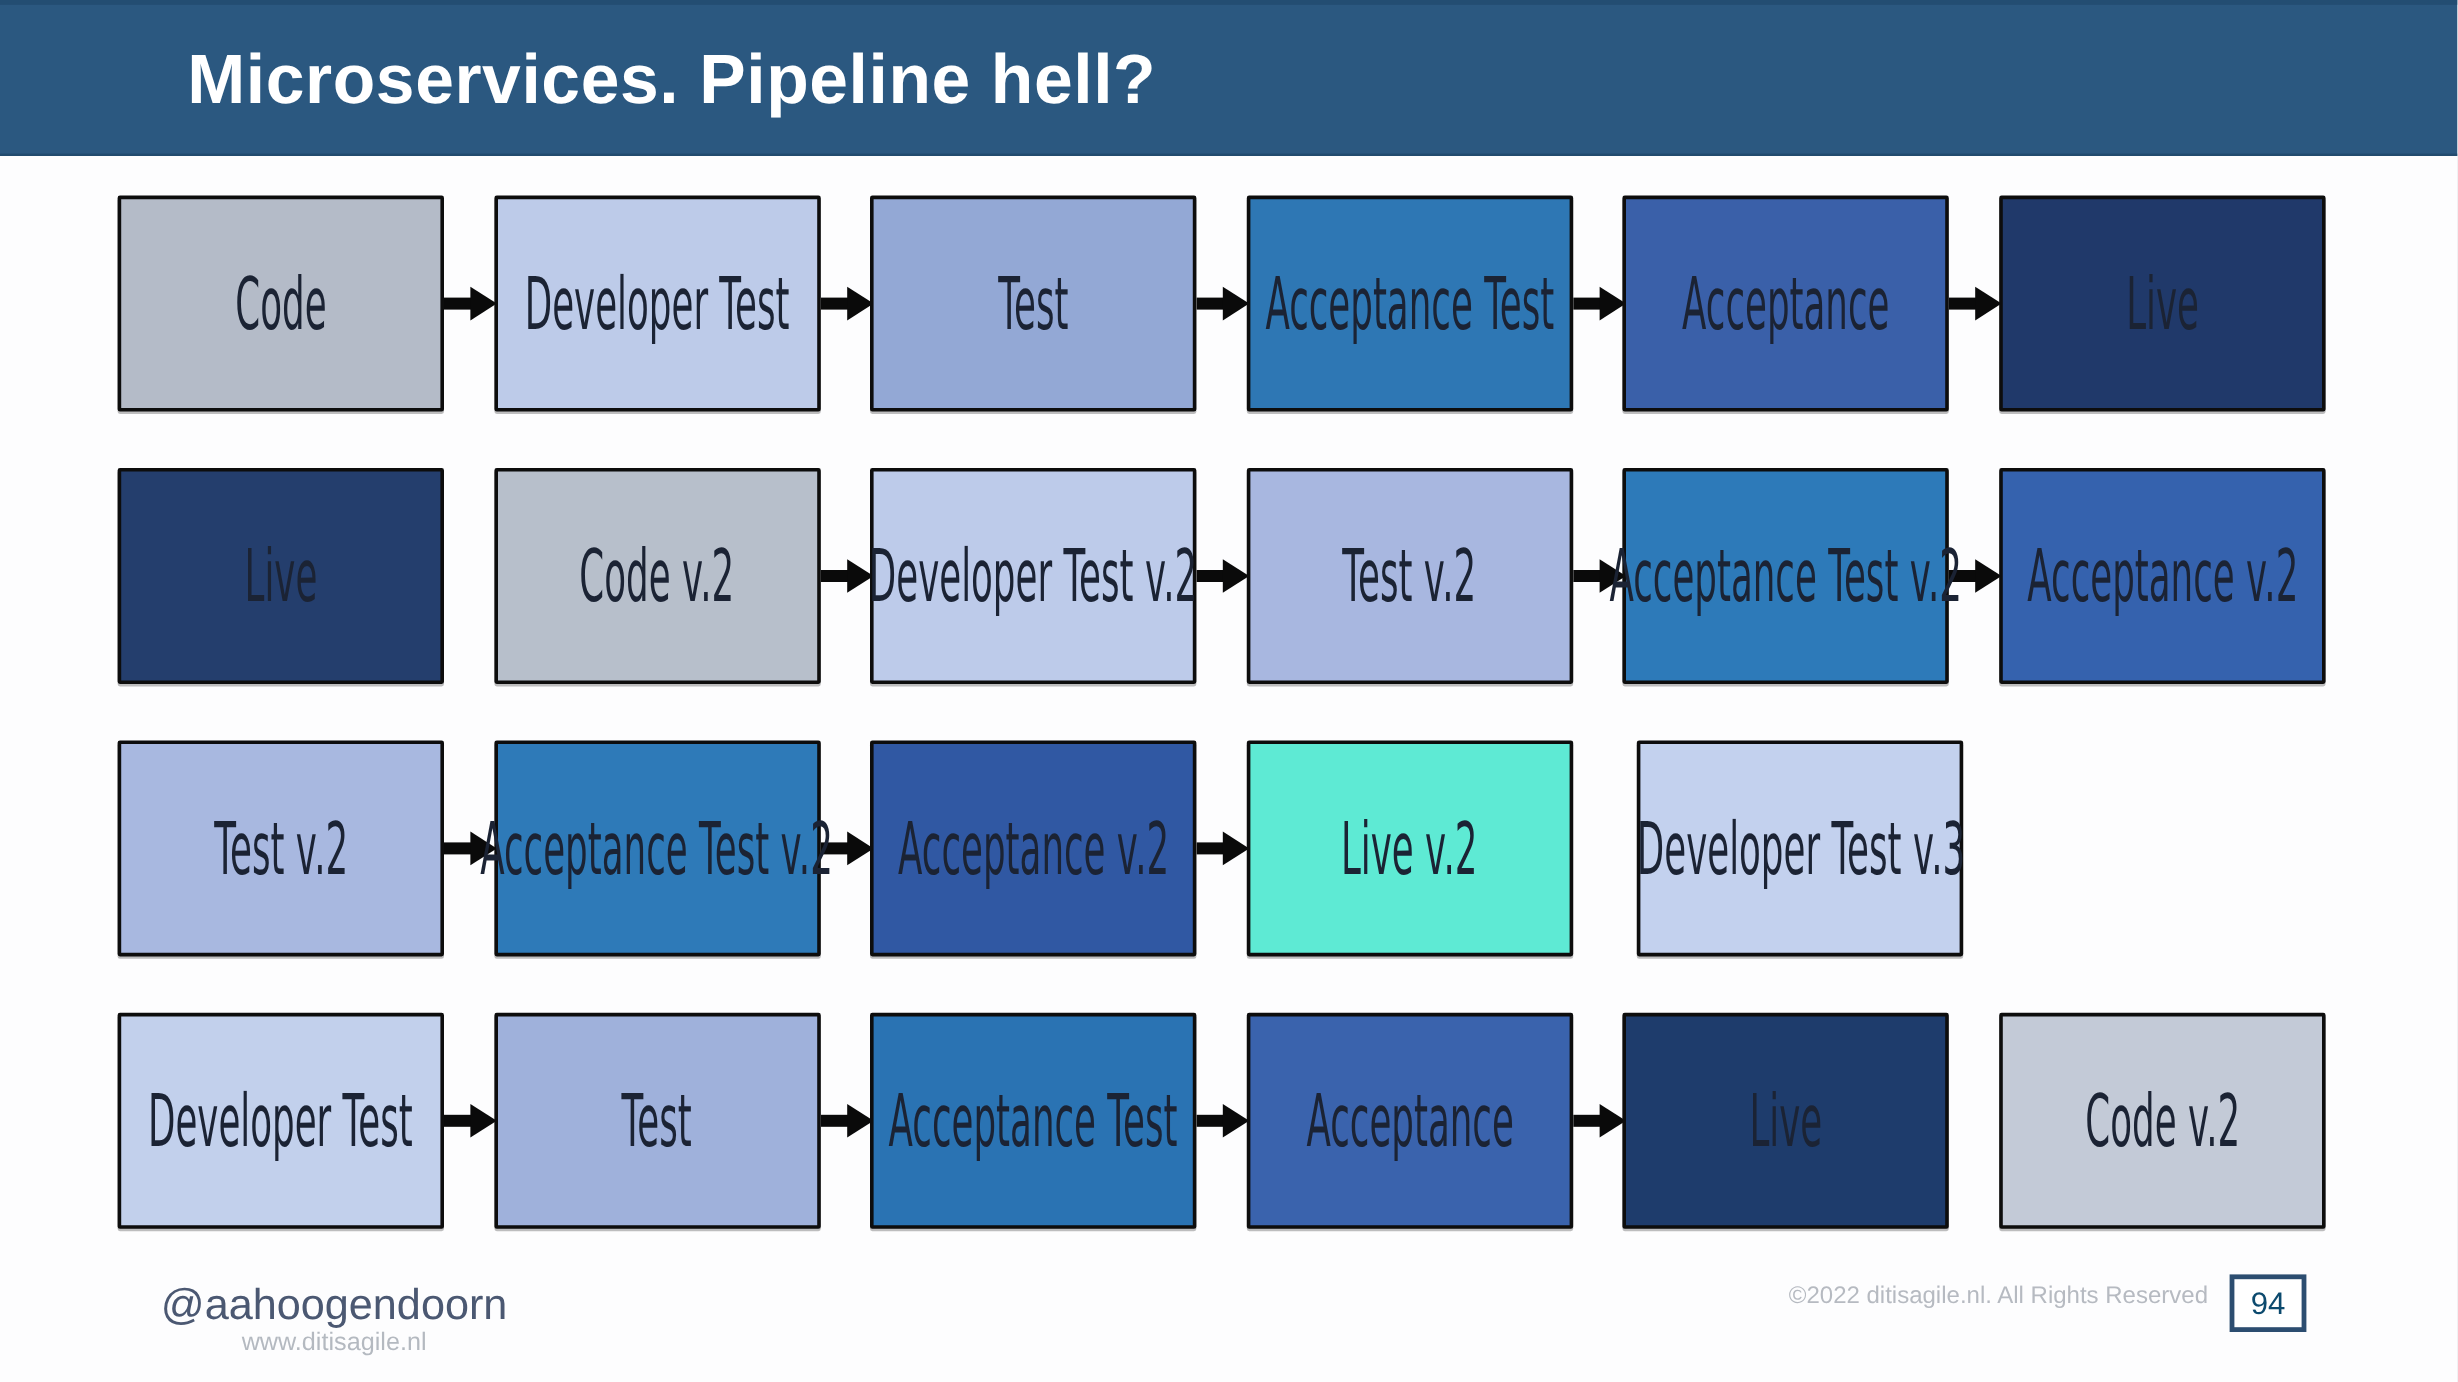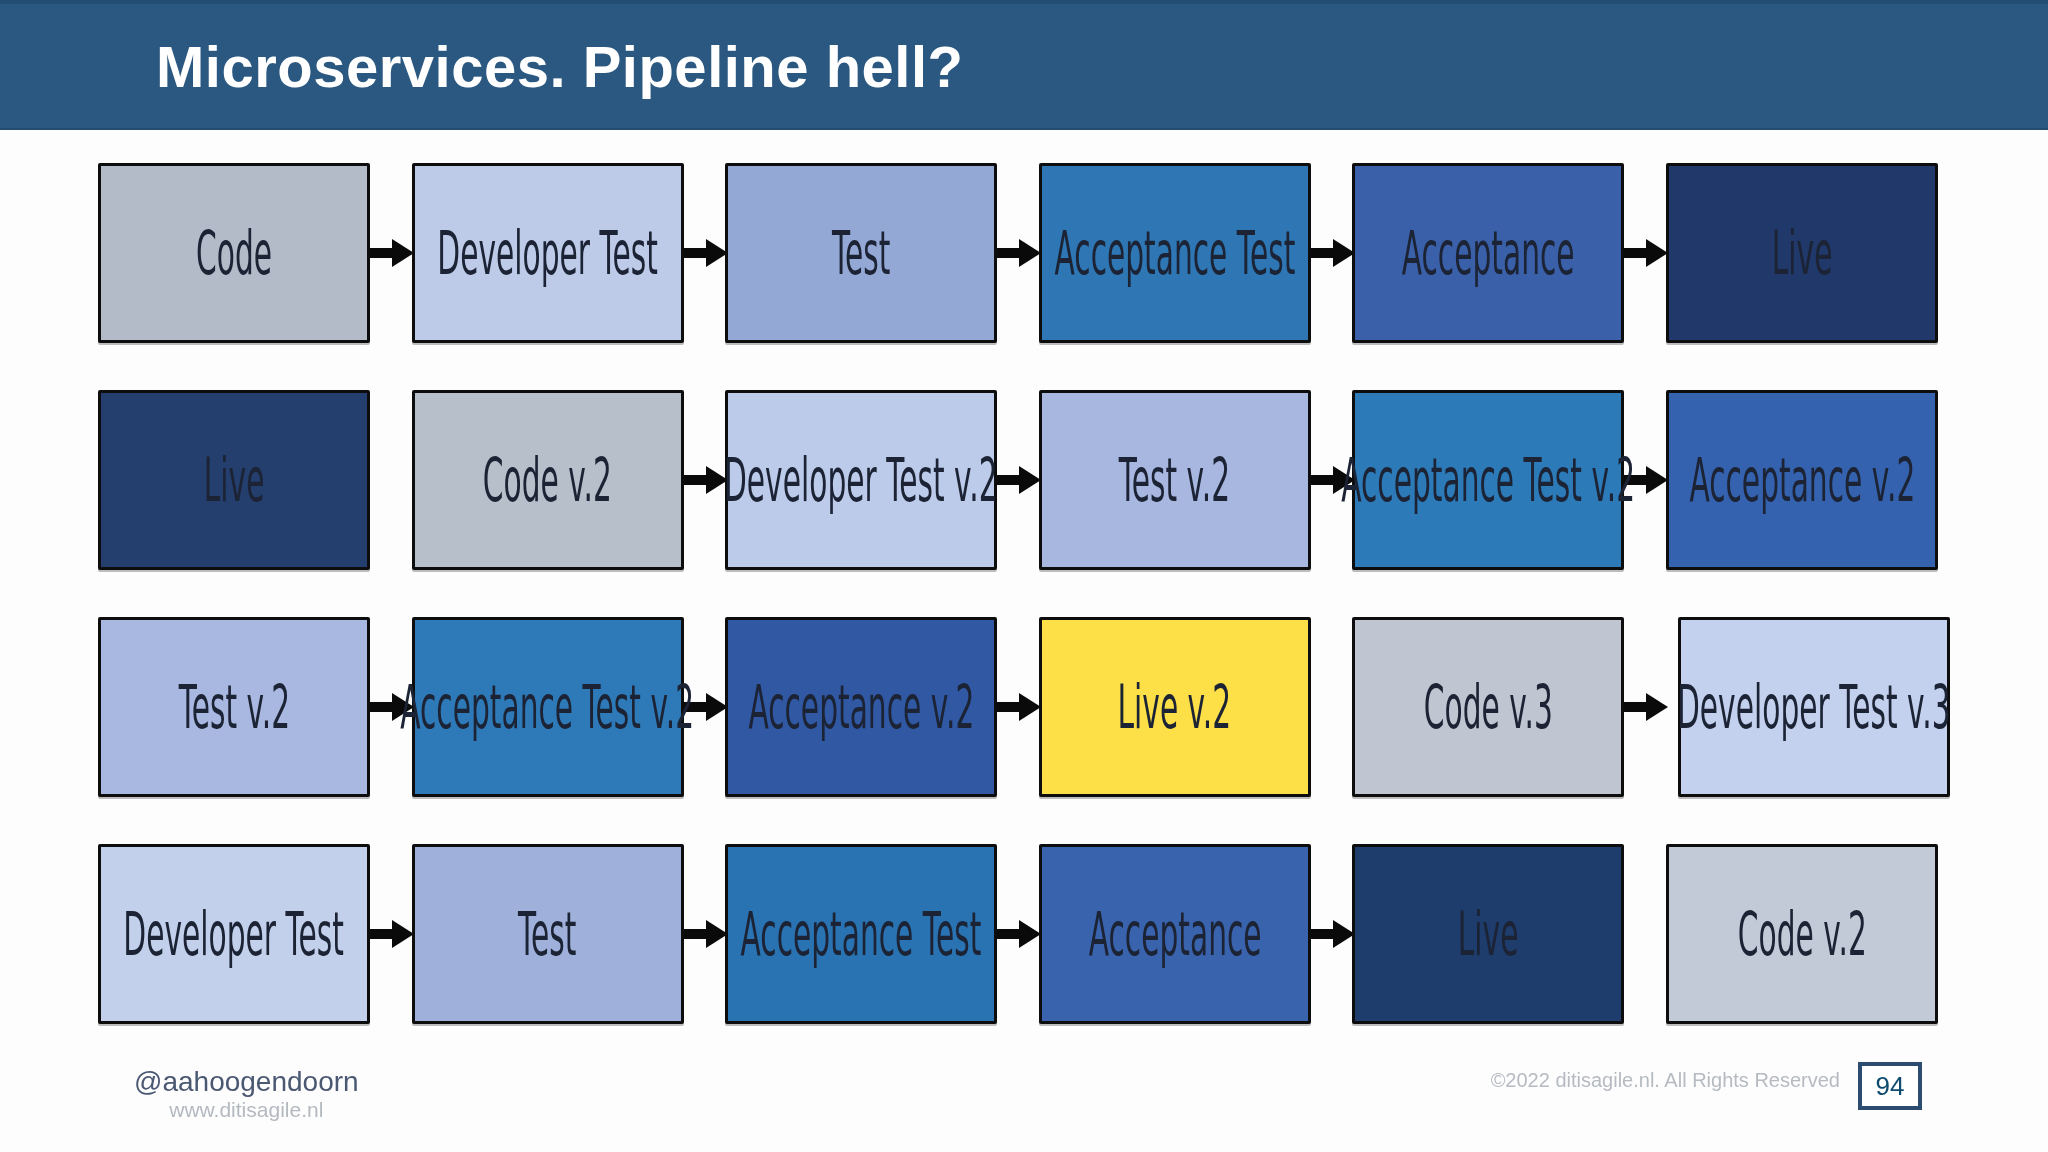--- a/index.html
+++ b/index.html
@@ -29,21 +29,21 @@
   }
   .plabel{
     font-family:"DejaVu Sans", sans-serif;
     font-size:54px;color:#1b2334;white-space:nowrap;
     transform:scale(0.55,1.12);transform-origin:center;
   }
   .azone{flex:1;display:flex;align-items:center;justify-content:center;}
   .azone svg{display:block;}
   
   #footer-left{position:absolute;left:134px;top:1066px;line-height:1.15;}
-  #footer-left .handle{font-size:28px;color:#4b5872;}
+  #footer-left .handle{font-size:36px;color:#4b5872;}
   #footer-left .site{font-size:21px;color:#b4b9c0;text-align:center;}
   #footer-right{position:absolute;right:208px;top:1068px;text-align:right;line-height:1.2;}
   #footer-right .deck-title{font-size:23px;color:#3c5a78;letter-spacing:-0.3px;}
   #footer-right .copyright{font-size:20px;color:#b6bac1;}
   #page-box{
     position:absolute;right:126px;top:1062px;width:64px;height:48px;
     border:4px solid #2c4d70;box-sizing:border-box;background:#ffffff;
     display:flex;align-items:center;justify-content:center;
   }
   #page-box .num{font-size:26px;color:#0c4a6e;}
@@ -207,35 +207,24 @@
             <span class="plabel">Acceptance v.2</span>
           </div>
           <div class="azone">
             <svg width="44" height="42" viewBox="0 0 44 42">
               <rect x="0" y="16" width="23" height="10" fill="#0a0a0a"></rect>
               <polygon points="22,7 44,21 22,35" fill="#0a0a0a"></polygon>
             </svg>
           </div>
         </div>
         <div class="pcell">
-          <div class="pbox" style="background: #fde047;">
+          <div class="pbox" style="background: #5eead4;">
             <span class="plabel">Live v.2</span>
           </div>
           <div class="azone"></div>
-        </div>
-        <div class="pcell">
-          <div class="pbox" style="background: rgb(191, 198, 210);">
-            <span class="plabel">Code v.3</span>
-          </div>
-          <div class="azone">
-            <svg width="44" height="42" viewBox="0 0 44 42">
-              <rect x="0" y="16" width="23" height="10" fill="#0a0a0a"></rect>
-              <polygon points="22,7 44,21 22,35" fill="#0a0a0a"></polygon>
-            </svg>
-          </div>
         </div>
         <div class="pcell">
           <div class="pbox" style="background: rgb(195, 209, 238); margin-left: 12px;">
             <span class="plabel">Developer Test v.3</span>
           </div>
           <div class="azone"></div>
         </div>
       </div>
       <div class="prow">
         <div class="pcell">

